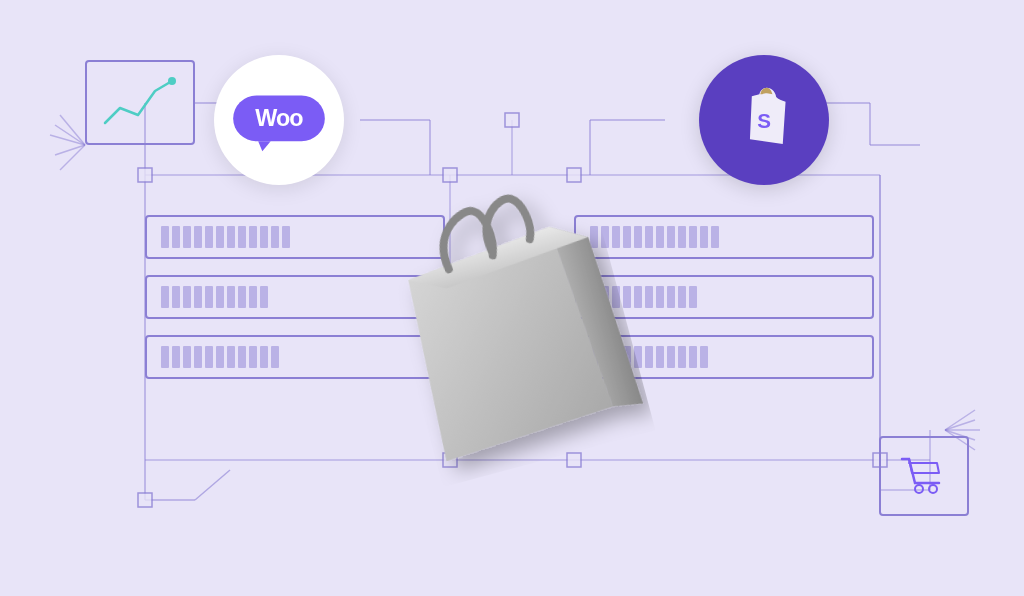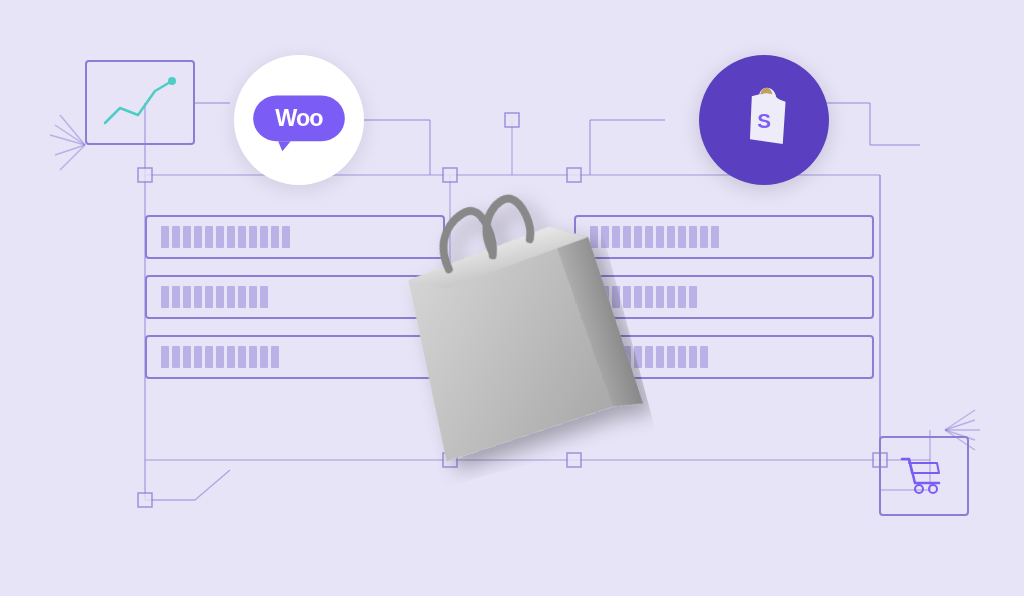--- a/index.html
+++ b/index.html
@@ -56,21 +56,21 @@
       background: transparent;
       display: flex;
       align-items: center;
       justify-content: center;
     }
 
     
     .woo-circle {
       position: absolute;
       top: 55px;
-      left: 234px;
+      left: 214px;
       width: 130px;
       height: 130px;
       border-radius: 50%;
       background: white;
       display: flex;
       align-items: center;
       justify-content: center;
       box-shadow: 0 4px 20px rgba(0,0,0,0.1);
     }
 

